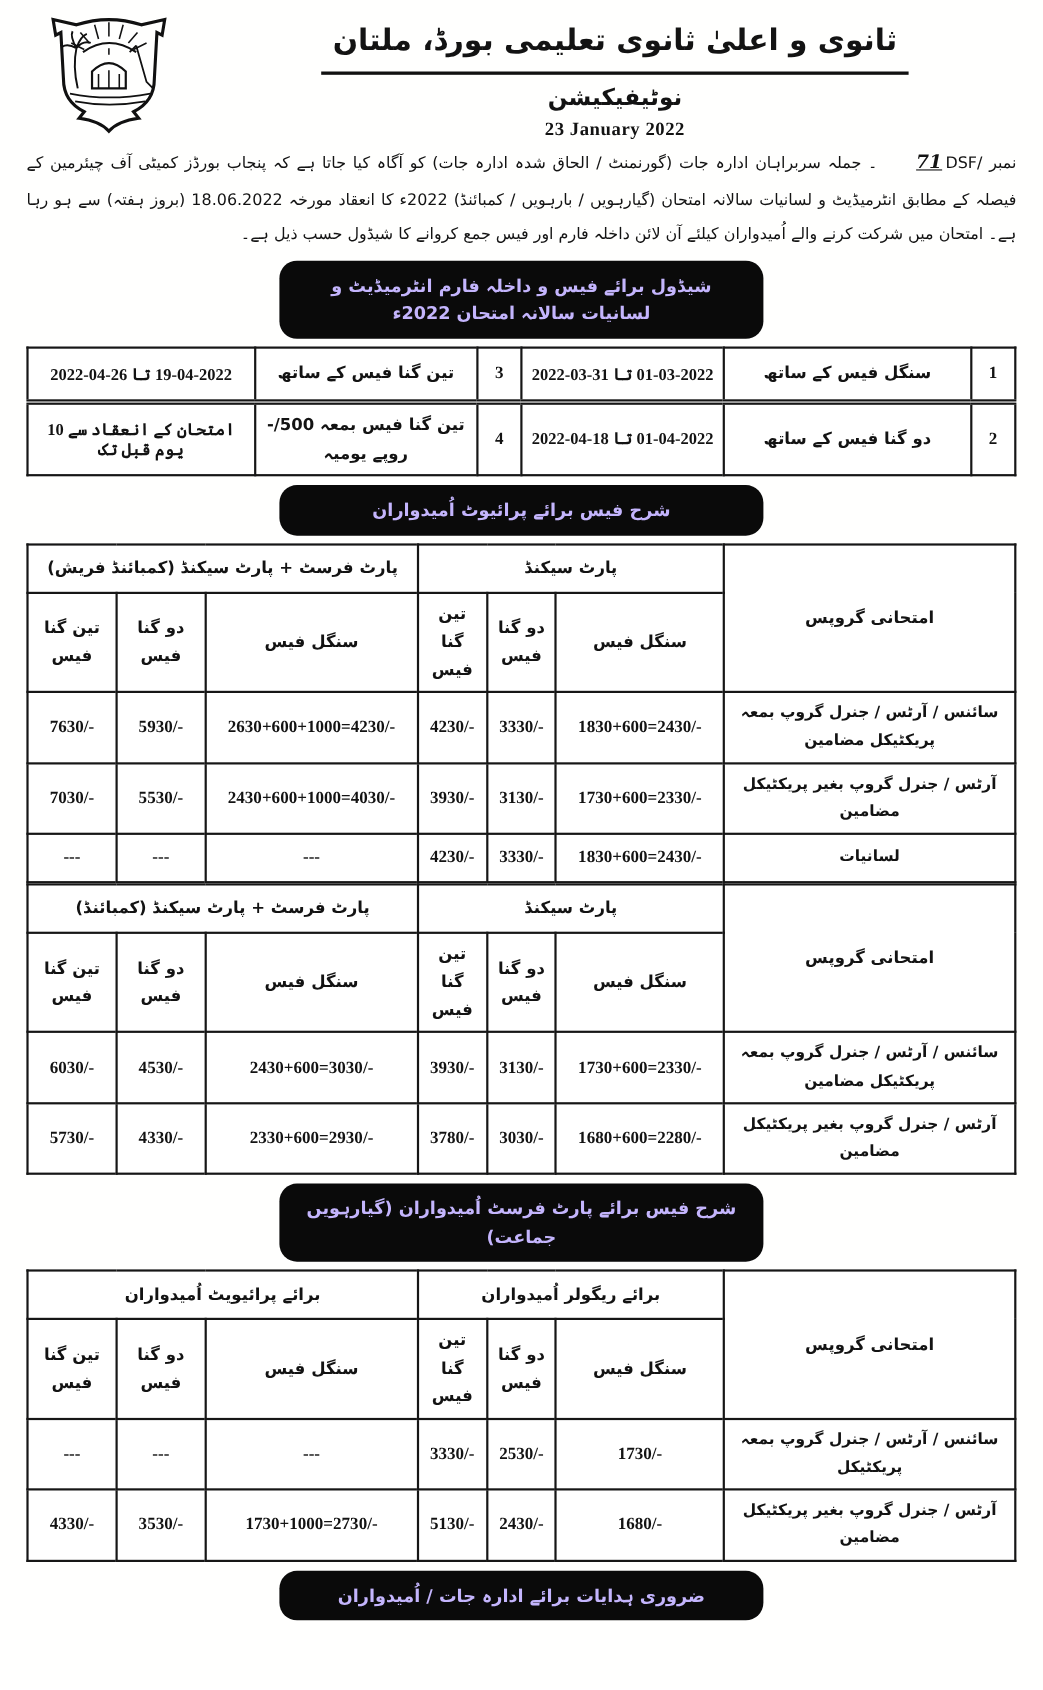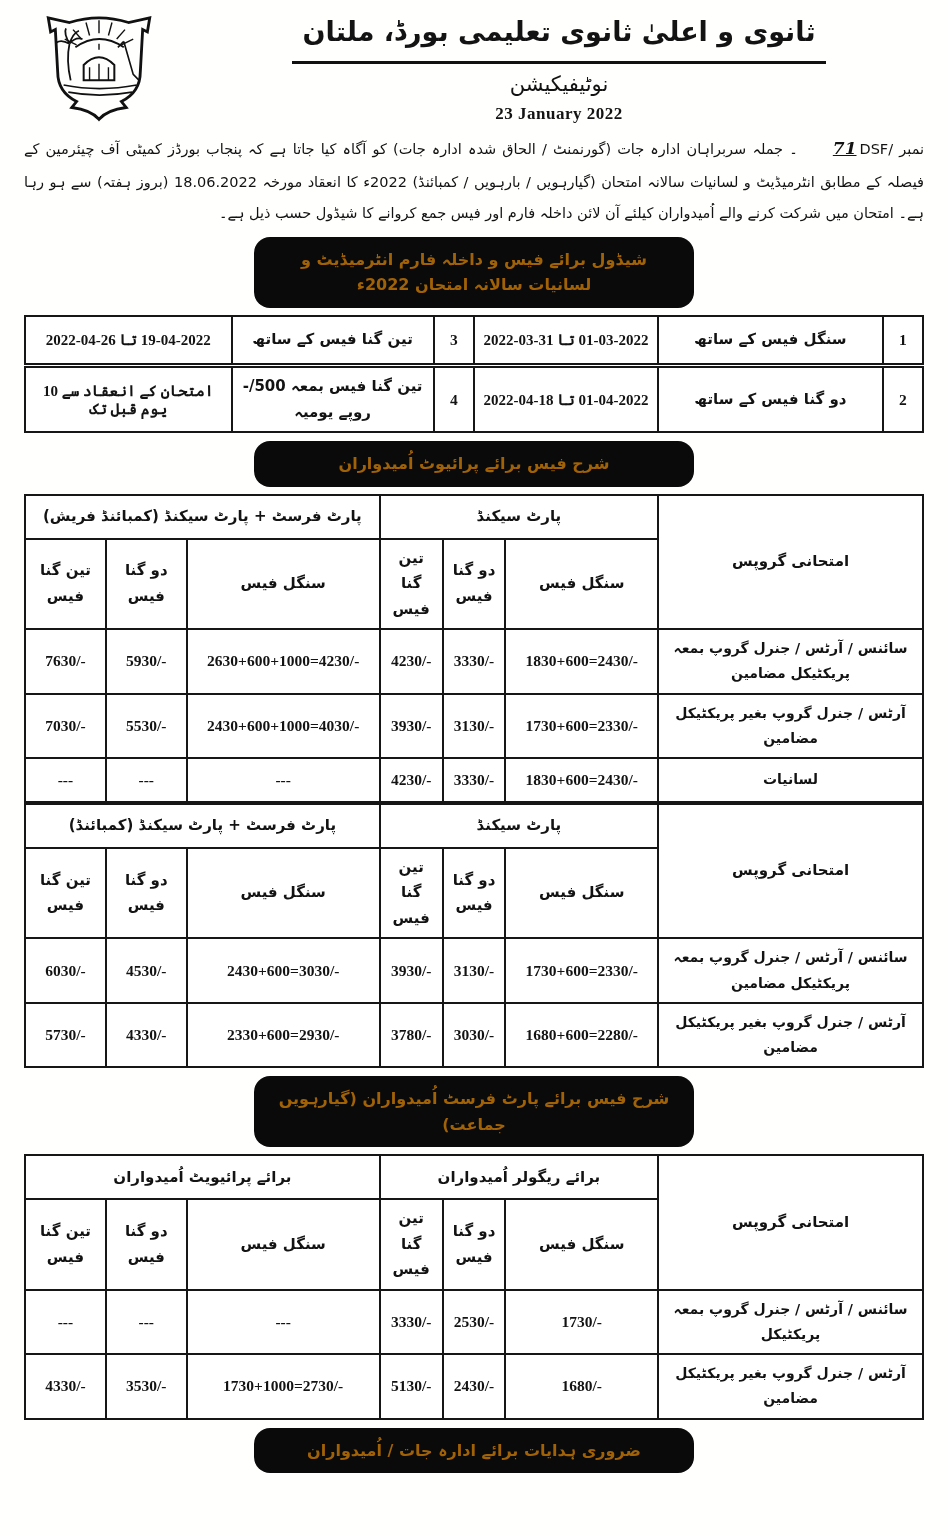--- a/index.html
+++ b/index.html
@@ -1,30 +1,30 @@
 <!DOCTYPE html>
 <html lang="ur"><head>
 <meta charset="utf-8">
 <style>
   html,body{margin:0;padding:0;background:#ffffff;}
   body{width:948px;min-height:1536px;font-family:"DejaVu Sans",sans-serif;color:#131313;}
   .page{width:948px;min-height:1536px;box-sizing:border-box;padding:4px 24px 20px;direction:rtl;background:#fffffe;}
   .ltr{direction:ltr;unicode-bidi:isolate;}
   
-  .hdr{display:flex;direction:ltr;align-items:center;}
+  .hdr{display:flex;direction:ltr;align-items:flex-end;}
   .logo{flex:0 0 170px;padding-top:2px;}
   .hdr-center{flex:1;text-align:center;}
   .board-title{display:inline-block;font-size:27px;font-weight:bold;border-bottom:3px solid #111;padding:4px 10px 8px;line-height:1.5;}
-  .notif{font-size:21px;font-weight:normal;margin-top:8px;}
+  .notif{font-size:21px;font-weight:bold;margin-top:8px;}
   .date{font-family:"Liberation Serif",serif;font-weight:bold;font-size:17px;margin-top:8px;letter-spacing:.5px;}
   
   .intro{font-size:14.5px;line-height:2.15;text-align:justify;margin:2px 0 6px;}
   .hand{font-family:"DejaVu Serif",serif;font-style:italic;font-weight:bold;font-size:17px;text-decoration:underline;padding:0 3px;margin-left:26px;}
   
-  .banner{background:#0a0a0a;color:#a16207;font-weight:bold;font-size:16px;text-align:center;width:440px;margin:8px auto 7px;padding:10px 16px;border-radius:16px;box-sizing:border-box;line-height:1.6;}
+  .banner{background:#0a0a0a;color:#c4b5fd;font-weight:bold;font-size:16px;text-align:center;width:440px;margin:8px auto 7px;padding:10px 16px;border-radius:16px;box-sizing:border-box;line-height:1.6;}
   
   table{width:100%;border-collapse:collapse;table-layout:fixed;background:#fff;}
   td{border:2px solid #161616;padding:6px 5px;text-align:center;vertical-align:middle;}
   .h{font-weight:bold;font-size:15px;line-height:1.7;}
   .u{font-size:15px;font-weight:600;line-height:1.7;}
   .grp{font-size:14px;font-weight:600;line-height:1.8;}
   .n{font-family:"Liberation Serif",serif;font-size:15.5px;font-weight:bold;direction:ltr;unicode-bidi:isolate;}
   .dt{font-family:"Liberation Serif",serif;font-size:15px;font-weight:bold;}
   .sched td{height:34px;}
   .sched tr:first-child td{border-bottom:5px double #161616;}

